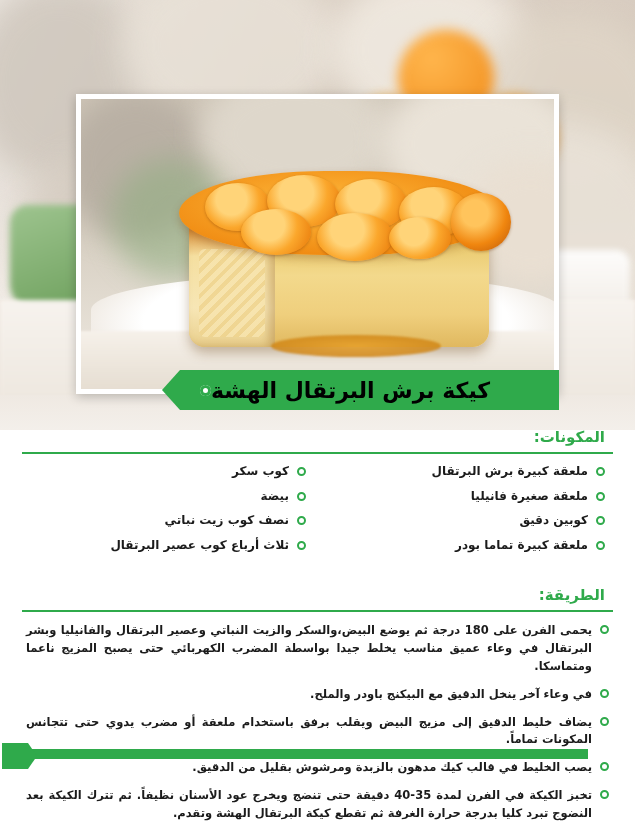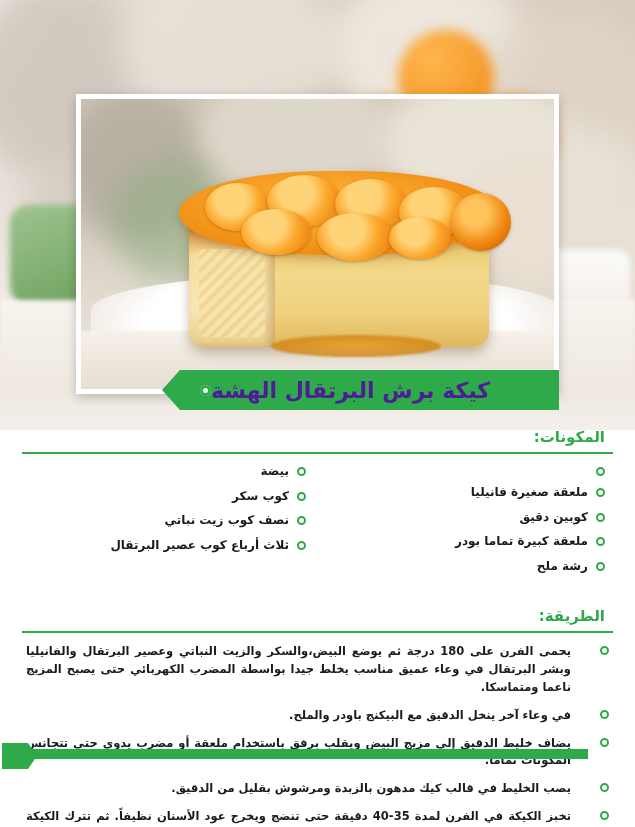--- a/index.html
+++ b/index.html
@@ -84,21 +84,21 @@
   
   .title-banner{
     position:absolute;left:180px;top:370px;width:379px;height:40px;z-index:5;
     background:#2faa4b;display:flex;align-items:center;justify-content:flex-end;
     padding:0 14px 0 10px;box-sizing:border-box;
   }
   .title-banner:before{
     content:"";position:absolute;left:-18px;top:0;width:0;height:0;
     border-top:20px solid transparent;border-bottom:20px solid transparent;border-right:18px solid #2faa4b;
   }
-  .title-text{color:#4c1d95;font-size:22px;font-weight:bold;letter-spacing:0;}
+  .title-text{color:#000000;font-size:22px;font-weight:bold;letter-spacing:0;}
   .title-dot{width:11px;height:11px;border-radius:50%;background:#ffffff;margin-left:10px;
      box-shadow:inset 0 0 0 3px #2faa4b;}
 
   
   .content{position:absolute;left:0;top:428px;width:635px;z-index:6;}
   .sec-head{
     color:#2faa4b;font-size:15px;font-weight:bold;text-align:right;
     padding:0 30px 0 0;margin:0 0 6px 0;
   }
   .rule{height:2px;background:#2faa4b;margin:2px 22px 10px 22px;}
@@ -108,21 +108,21 @@
   .ing-col{width:48%;}
   .ing{display:flex;flex-direction:row;align-items:flex-start;justify-content:flex-start;margin:0 0 9px 0;}
   .bullet{
     width:9px;height:9px;border-radius:50%;background:#ffffff;border:2.5px solid #2faa4b;
     margin:3px 0 0 8px;flex:0 0 auto;box-sizing:border-box;
   }
   .ing-txt{font-size:12px;color:#1b1b1b;font-weight:bold;line-height:1.3;}
 
   
   .method{padding:0 26px 0 26px;box-sizing:border-box;}
-  .step{display:flex;flex-direction:row;align-items:flex-start;margin-bottom:10px;gap:21px;}
+  .step{display:flex;flex-direction:row;align-items:flex-start;margin-bottom:10px;}
   .step .bullet{margin-top:3px;}
   .step-txt{font-size:11.5px;color:#1b1b1b;font-weight:bold;line-height:1.55;text-align:justify;flex:1;}
 
   
   .footer{position:absolute;left:0;bottom:58px;width:635px;height:26px;z-index:6;}
   .footer-bar{position:absolute;left:28px;top:6px;width:560px;height:10px;background:#2faa4b;}
   .footer-sq{position:absolute;left:2px;top:0;width:26px;height:26px;background:#2faa4b;}
   .footer-sq:after{content:"";position:absolute;right:-9px;top:0;width:0;height:0;
     border-top:13px solid transparent;border-bottom:13px solid transparent;border-left:9px solid #2faa4b;}
 </style>
@@ -181,47 +181,44 @@
 
 <div class="content">
 
   <div class="sec-head">المكونات:</div>
   <div class="rule"></div>
 
   <div class="ing-wrap">
     <div class="ing-col">
       <div class="ing">
         <span class="bullet"></span>
+        <span class="ing-txt">ملعقة كبيرة برش البرتقال</span>
       </div>
       <div class="ing">
         <span class="bullet"></span>
         <span class="ing-txt">ملعقة صغيرة فانيليا</span>
       </div>
       <div class="ing">
         <span class="bullet"></span>
         <span class="ing-txt">كوبين دقيق</span>
       </div>
       <div class="ing">
         <span class="bullet"></span>
         <span class="ing-txt">ملعقة كبيرة تماما بودر</span>
       </div>
-      <div class="ing">
-        <span class="bullet"></span>
-        <span class="ing-txt">رشة ملح</span>
-      </div>
     </div>
 
     <div class="ing-col">
       <div class="ing">
         <span class="bullet"></span>
+        <span class="ing-txt">كوب سكر</span>
+      </div>
+      <div class="ing">
+        <span class="bullet"></span>
         <span class="ing-txt">بيضة</span>
-      </div>
-      <div class="ing">
-        <span class="bullet"></span>
-        <span class="ing-txt">كوب سكر</span>
       </div>
       <div class="ing">
         <span class="bullet"></span>
         <span class="ing-txt">نصف كوب زيت نباتي</span>
       </div>
       <div class="ing">
         <span class="bullet"></span>
         <span class="ing-txt">ثلاث أرباع كوب عصير البرتقال</span>
       </div>
     </div>

